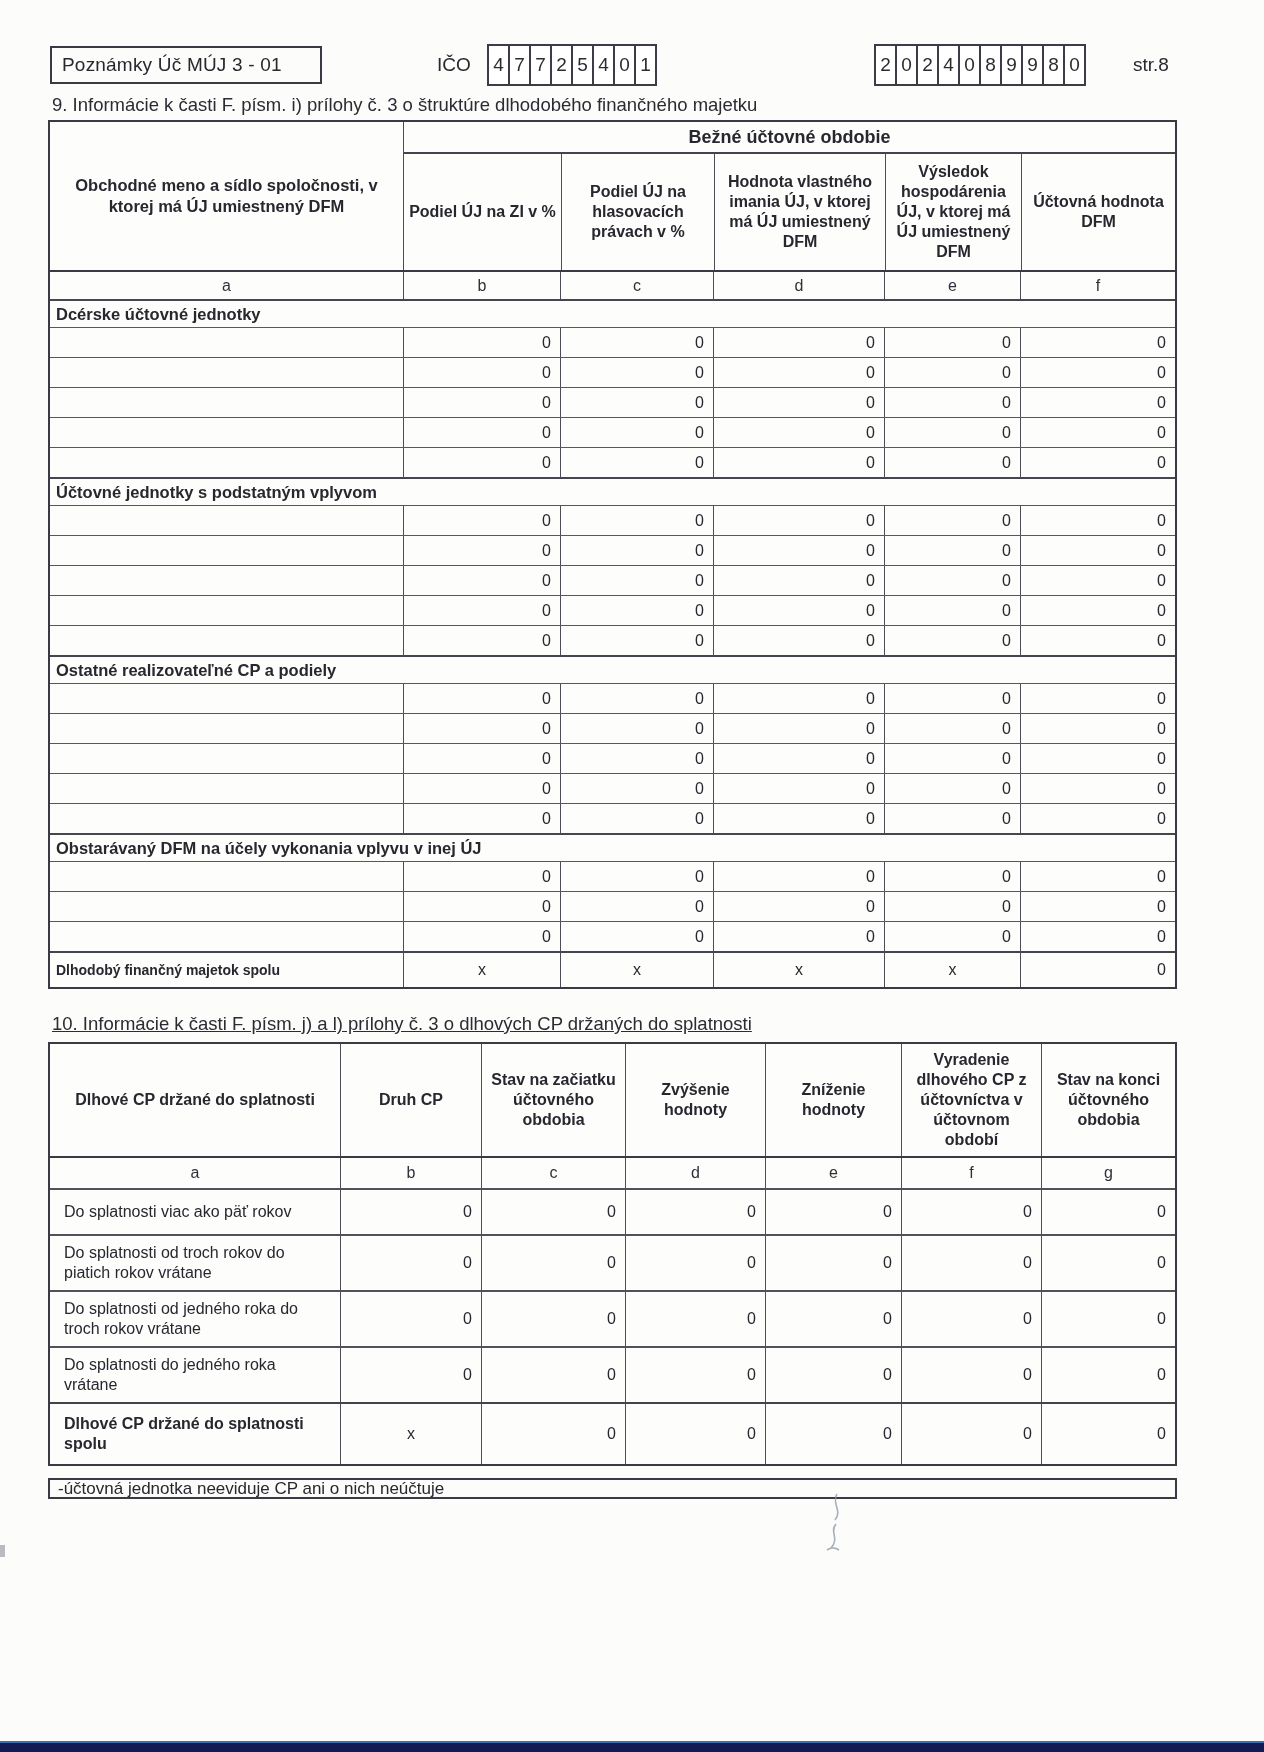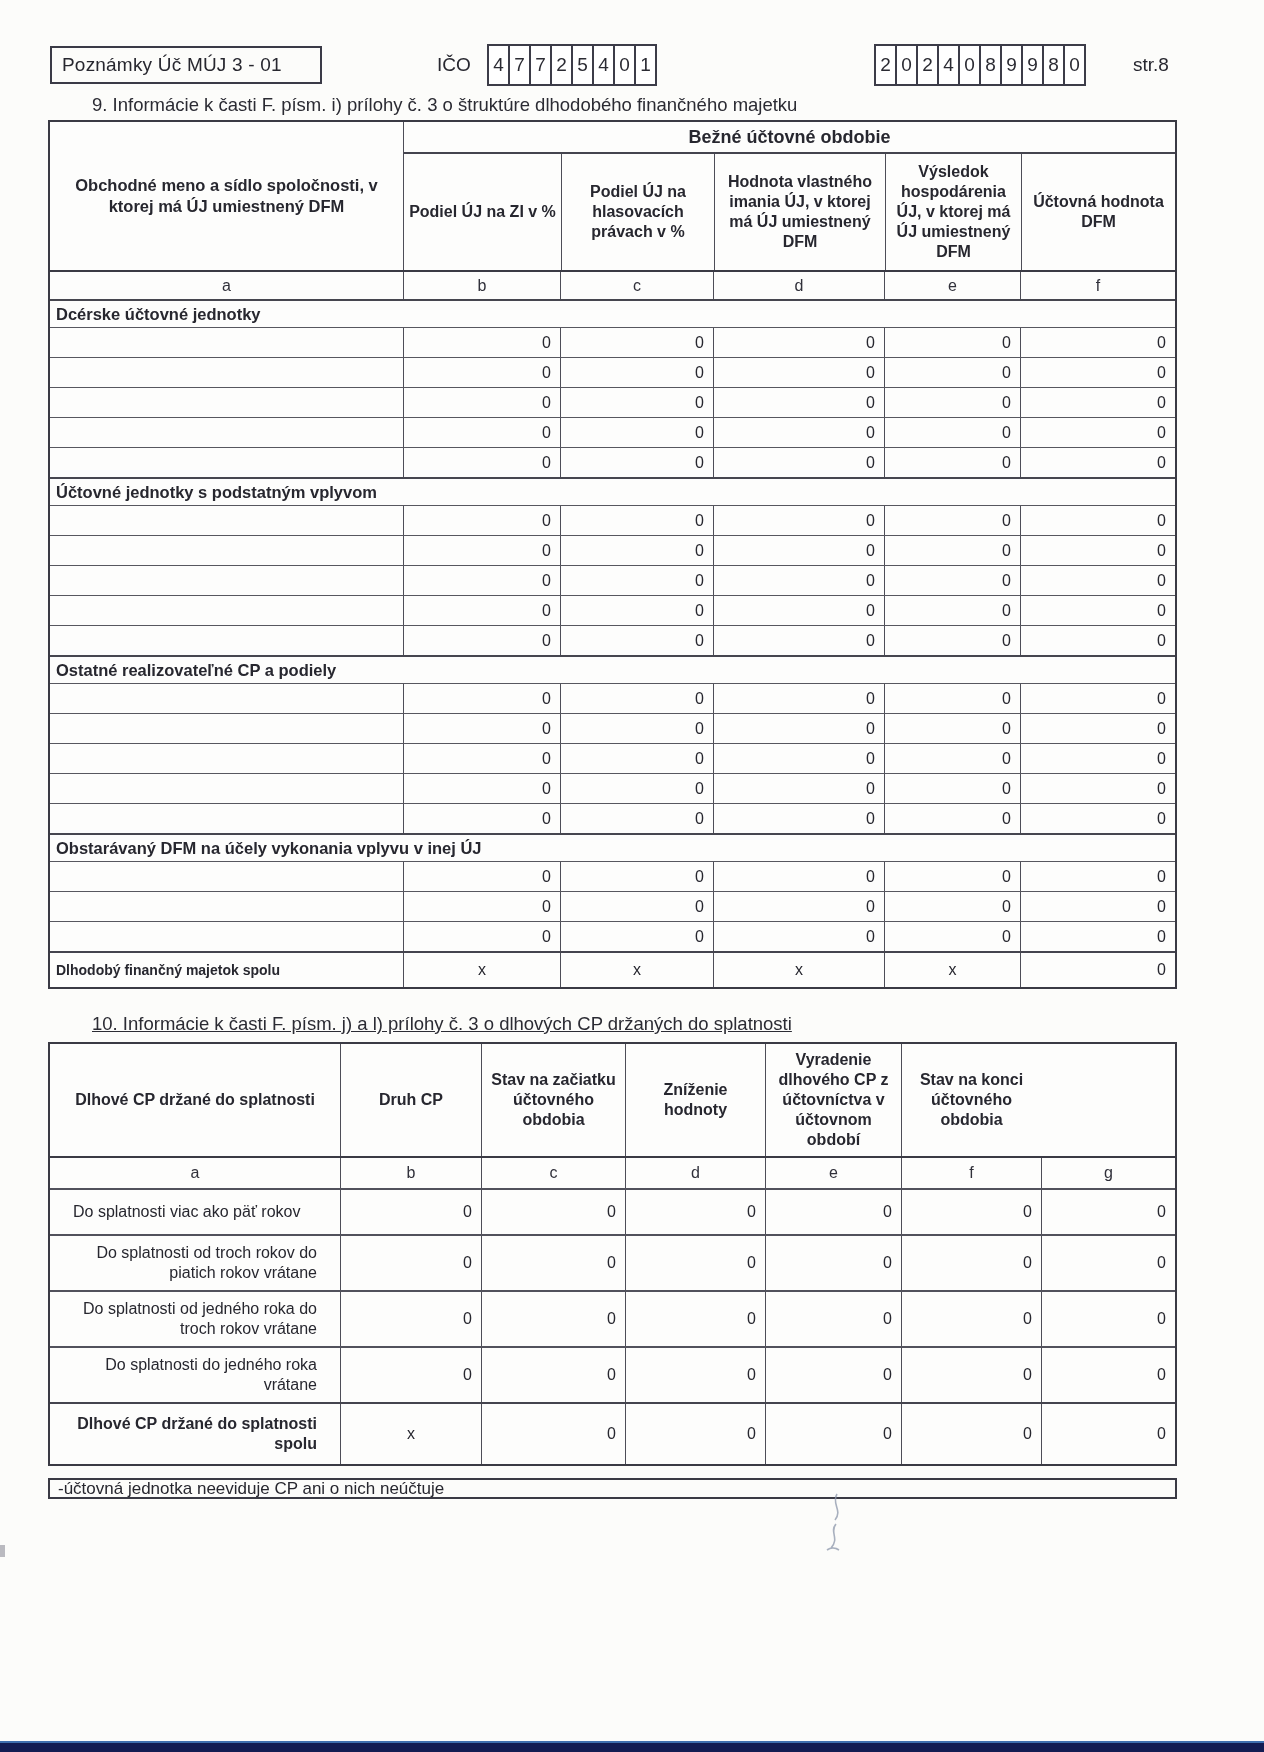--- a/index.html
+++ b/index.html
@@ -26,21 +26,21 @@
   .digit-cell {
     width:23px; height:42px; box-sizing:border-box; margin-left:-2px;
     border:2px solid #3c3c48; background:#fff;
     display:flex; align-items:center; justify-content:center;
     font-size:19px; color:#2b2b33;
   }
   .digit-cell:first-child { margin-left:0; }
   .page-number { position:absolute; left:1133px; top:2px; height:38px; display:flex; align-items:center; font-size:19px; }
 
   
-  .sec-title { position:absolute; left:52px; font-size:18.5px; color:#2b2b33;margin-left:40px; }
+  .sec-title { position:absolute; left:52px; font-size:18.5px; color:#2b2b33; }
   .sec9-title { top:94px; }
   .sec10-title { top:1013px;text-decoration:underline; }
 
   
   .tbl { position:absolute; left:48px; width:1129px; border:2px solid #3a3a44; box-sizing:border-box; background:#fdfdfc; }
   .trow { display:grid; box-sizing:border-box; }
   .t9-cols  { grid-template-columns:353px 157px 153px 171px 136px 1fr; }
   .t10-cols { grid-template-columns:290px 141px 144px 140px 136px 140px 1fr; }
   .cell { box-sizing:border-box; border-left:1px solid #4d4d57; display:flex; align-items:center; min-width:0; }
   .cell:first-child { border-left:none; }
@@ -69,21 +69,21 @@
   .t9-total-row { border-top:2px solid #44444e; min-height:36px; }
 
   
   .table10 { top:1042px; }
   .t10-header { border-bottom:2px solid #3a3a44; }
   .t10-header .cell { min-height:112px; }
   .t10-letters { height:30px; }
   .t10-row { border-top:2px solid #52525c; min-height:56px; }
   .t10-row-first { min-height:46px; }
   .t10-total { border-top:2px solid #44444e; min-height:62px; }
-  .t10-label { font-size:16px; line-height:1.25; padding:4px 23px;text-align:right; }
+  .t10-label { font-size:16px; line-height:1.25; padding:4px 14px; }
 
   
   .footer-note {
     position:absolute; left:48px; top:1478px; width:1129px; height:21px;
     border:2px solid #3a3a44; box-sizing:border-box;
     display:flex; align-items:center; padding-left:8px; font-size:17px;
   }
 
   
   .scan-edge { position:absolute; left:0; bottom:0; width:100%; height:9px; background:#131c52; border-top:2px solid #3f6fae; }
@@ -318,20 +318,21 @@
       </div>
   </div>
 
   <div class="sec-title sec10-title">10. Informácie k časti F. písm. j) a l) prílohy č. 3 o dlhových CP držaných do splatnosti</div>
 
   <div class="tbl table10">
     <div class="trow t10-cols t10-header">
         <div class="cell hcell">Dlhové CP držané do splatnosti</div>
         <div class="cell hcell">Druh CP</div>
         <div class="cell hcell">Stav na začiatku účtovného obdobia</div>
+        <div class="cell hcell">Zvýšenie hodnoty</div>
         <div class="cell hcell">Zníženie hodnoty</div>
         <div class="cell hcell">Vyradenie dlhového CP z účtovníctva v účtovnom období</div>
         <div class="cell hcell">Stav na konci účtovného obdobia</div>
       </div>
     <div class="trow t10-cols letters-row t10-letters">
         <div class="cell">a</div>
         <div class="cell">b</div>
         <div class="cell">c</div>
         <div class="cell">d</div>
         <div class="cell">e</div>

